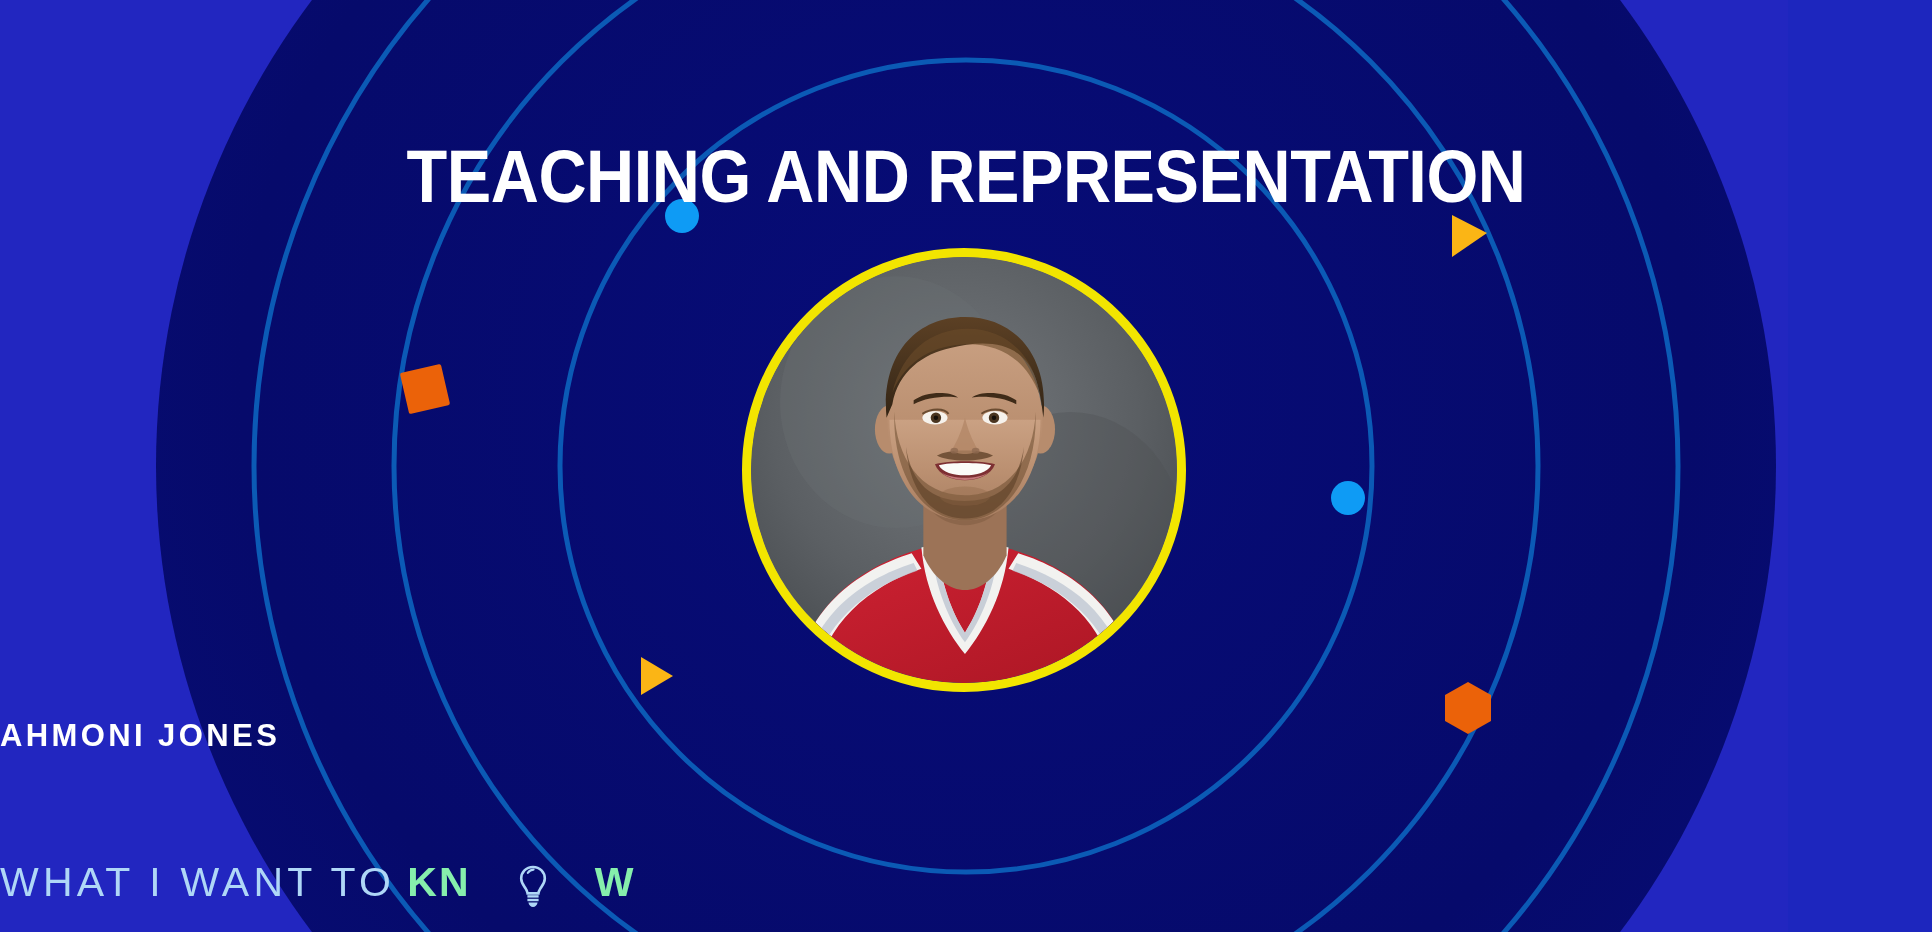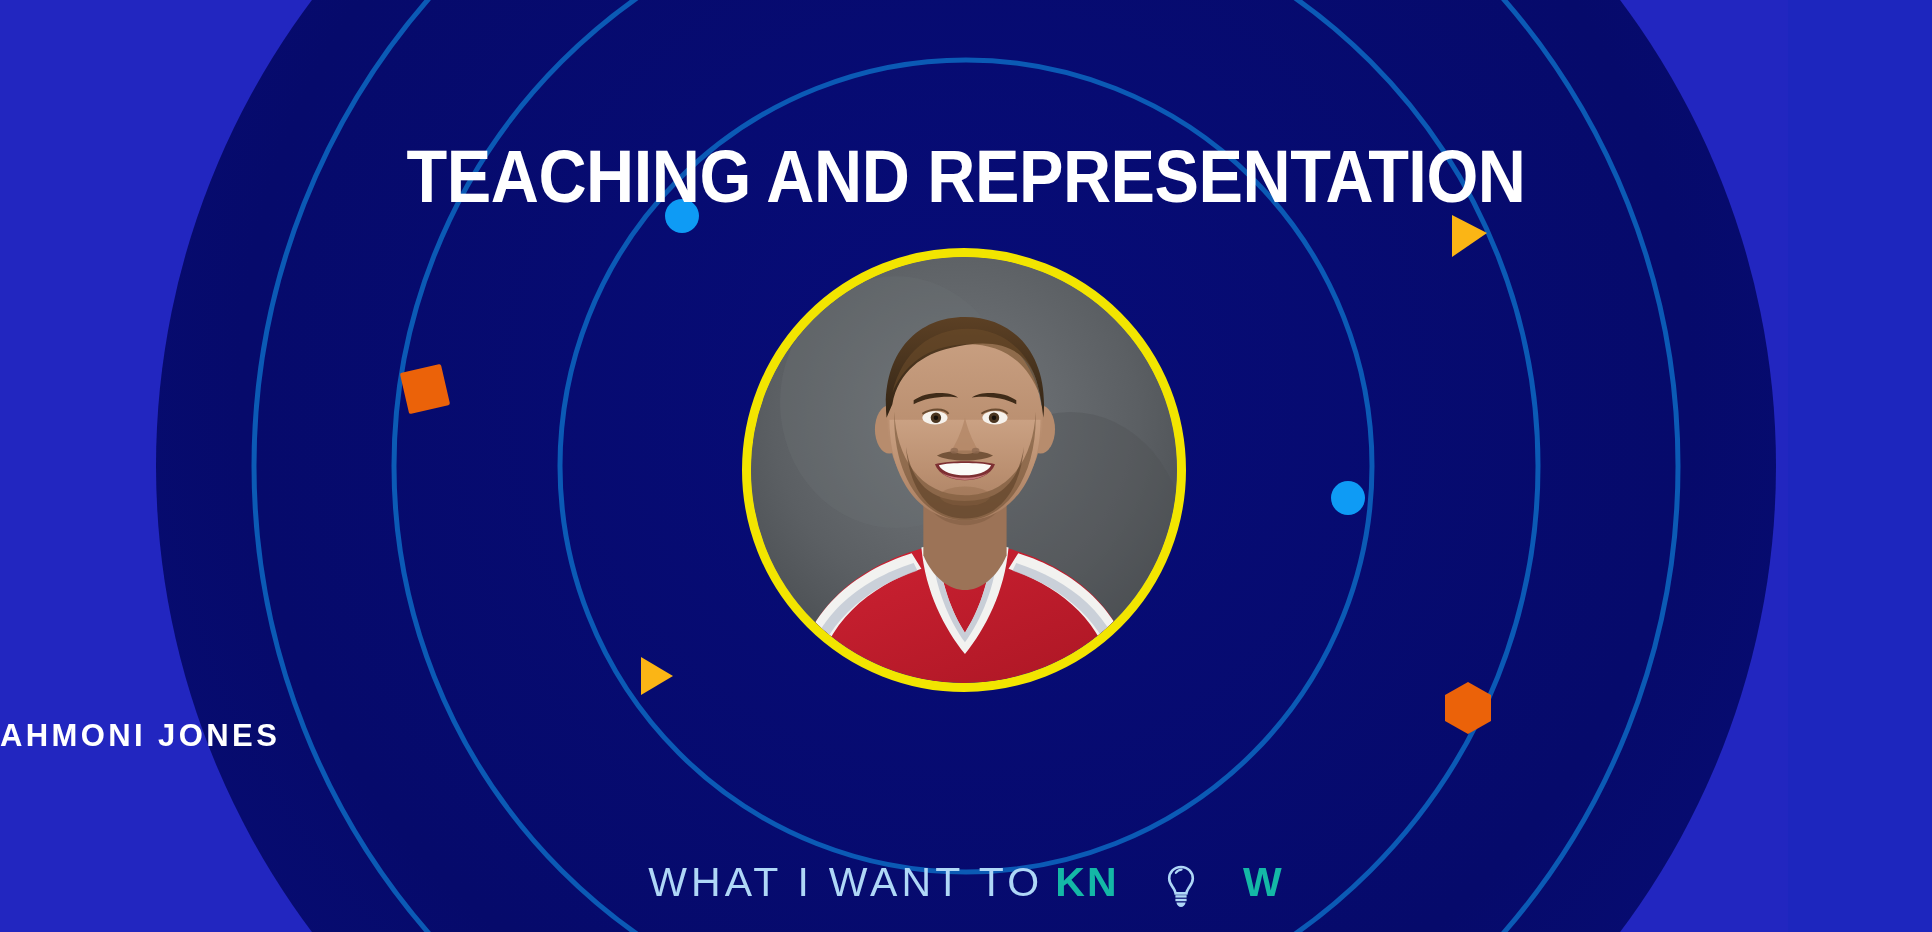--- a/index.html
+++ b/index.html
@@ -91,33 +91,33 @@
   }
 
   
   .logo {
     position: absolute;
     left: 0;
     top: 858px;
     width: 1932px;
     display: flex;
     align-items: center;
-    justify-content: center;
+    justify-content: flex-start;
     z-index: 6;
   }
   .logo-light {
     color: #AFD7F7;
     font-family: "Liberation Sans", sans-serif;
     font-weight: normal;
     font-size: 41px;
     letter-spacing: 4.2px;
     line-height: 48px;
   }
   .logo-bold {
-    color: #14b8a6;
+    color: #86efac;
     font-family: "Liberation Sans", sans-serif;
     font-weight: bold;
     font-size: 41px;
     letter-spacing: 2.2px;
     line-height: 48px;
     margin-left: 12px;
     display: inline-flex;
     align-items: center;
     gap: 46px;
   }

